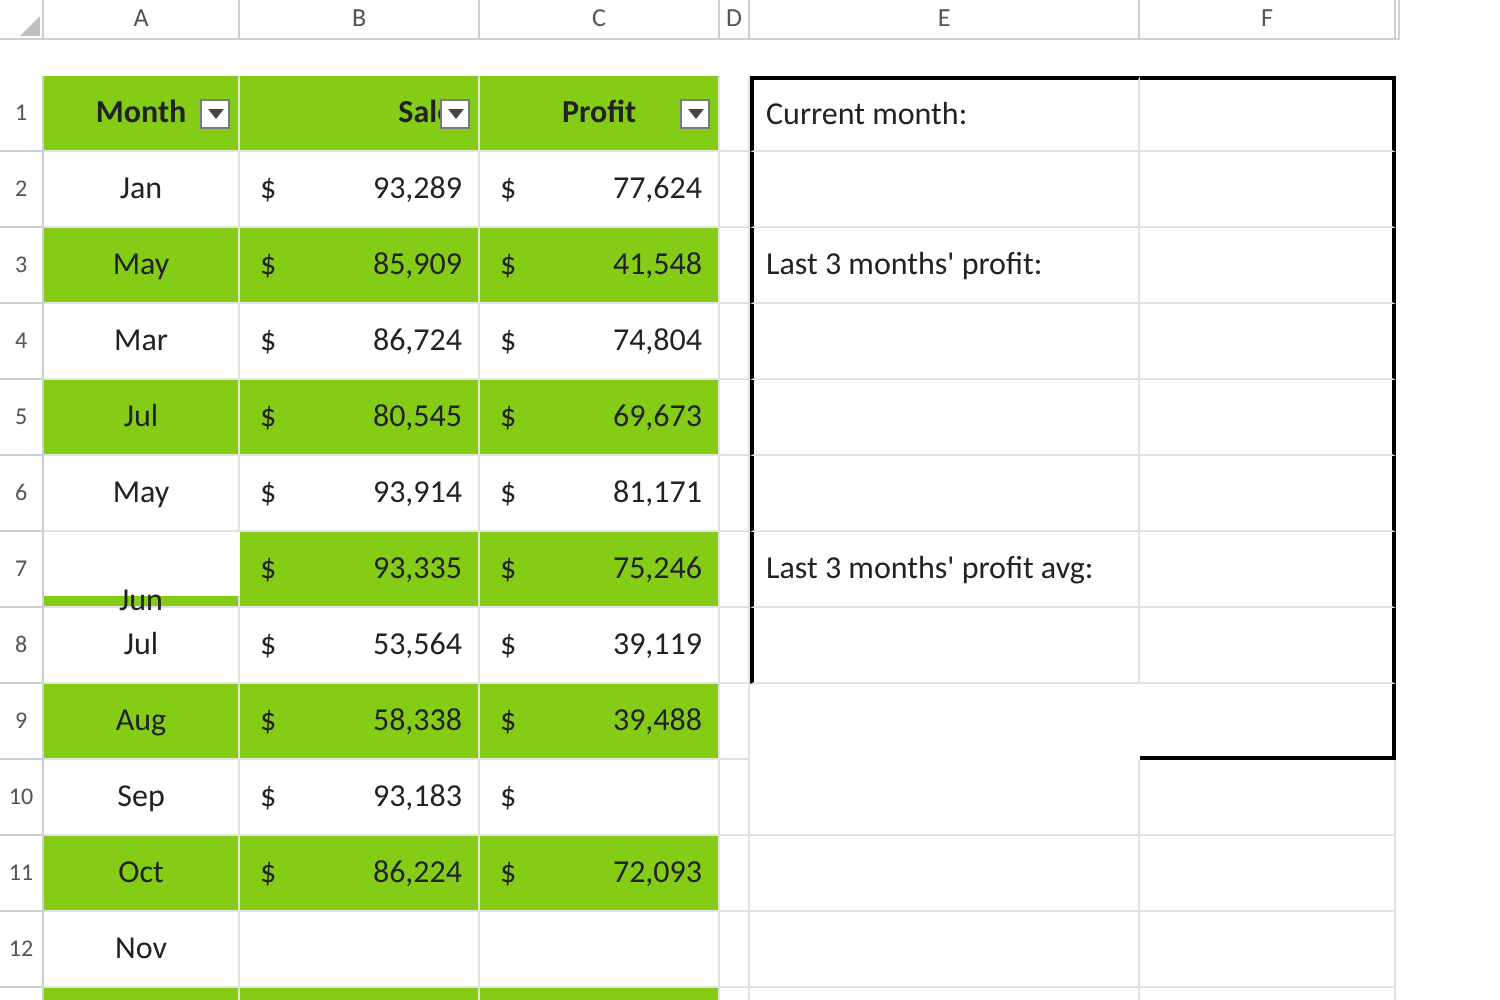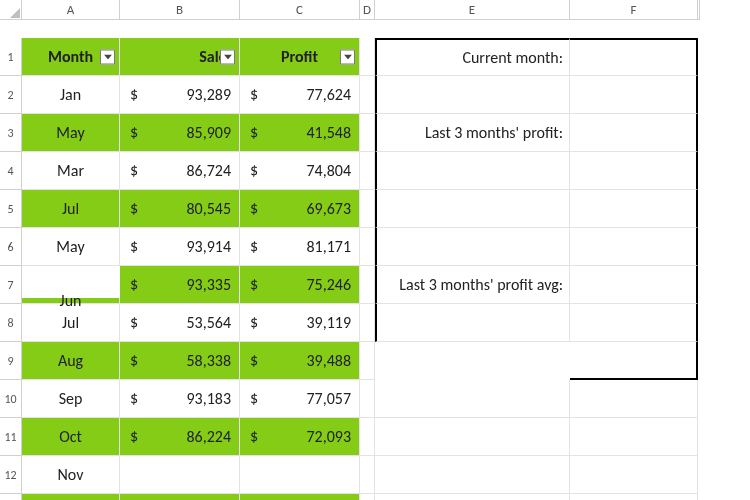--- a/index.html
+++ b/index.html
@@ -93,21 +93,21 @@
     display: flex;
     align-items: center;
     justify-content: center;
     cursor: pointer;
   }
   .filter svg { display: block; }
   .thick-top    { border-top:    2px solid #000; }
   .thick-bottom { border-bottom: 2px solid #000; }
   .thick-left   { border-left:   2px solid #000; }
   .thick-right  { border-right:  2px solid #000; }
-  .label-cell { justify-content: flex-end; }
+  .label-cell { justify-content: flex-start; }
   .table-bottom { border-bottom: 1.5px solid #2a7fb0; }
   .blank { background:#fff; }
 </style>
 </head>
 <body>
 
 <div class="sheet">
 
   <div class="corner" style="grid-row:1;"></div>
   <div class="col-header" style="grid-row:1;grid-column:2;">A</div>
@@ -274,21 +274,20 @@
   <div class="cell blank" style="grid-row:10;grid-column:8;border:none;"></div>
 
   <div class="row-header" style="grid-row:11;">10</div>
   <div class="cell month" style="grid-row:11;grid-column:2;">Sep</div>
   <div class="cell money" style="grid-row:11;grid-column:3;">
       <span class="ds">$</span>
       <span class="val">93,183</span>
     </div>
   <div class="cell money" style="grid-row:11;grid-column:4;">
       <span class="ds">$</span>
-      <span class="val">77,057</span>
     </div>
   <div class="cell blank" style="grid-row:11;grid-column:5;"></div>
   <div class="cell blank" style="grid-row:11;grid-column:6;"></div>
   <div class="cell blank" style="grid-row:11;grid-column:7;"></div>
   <div class="cell blank" style="grid-row:11;grid-column:8;border:none;"></div>
 
   <div class="row-header" style="grid-row:12;">11</div>
   <div class="cell month band" style="grid-row:12;grid-column:2;">Oct</div>
   <div class="cell money band" style="grid-row:12;grid-column:3;">
       <span class="ds">$</span>

